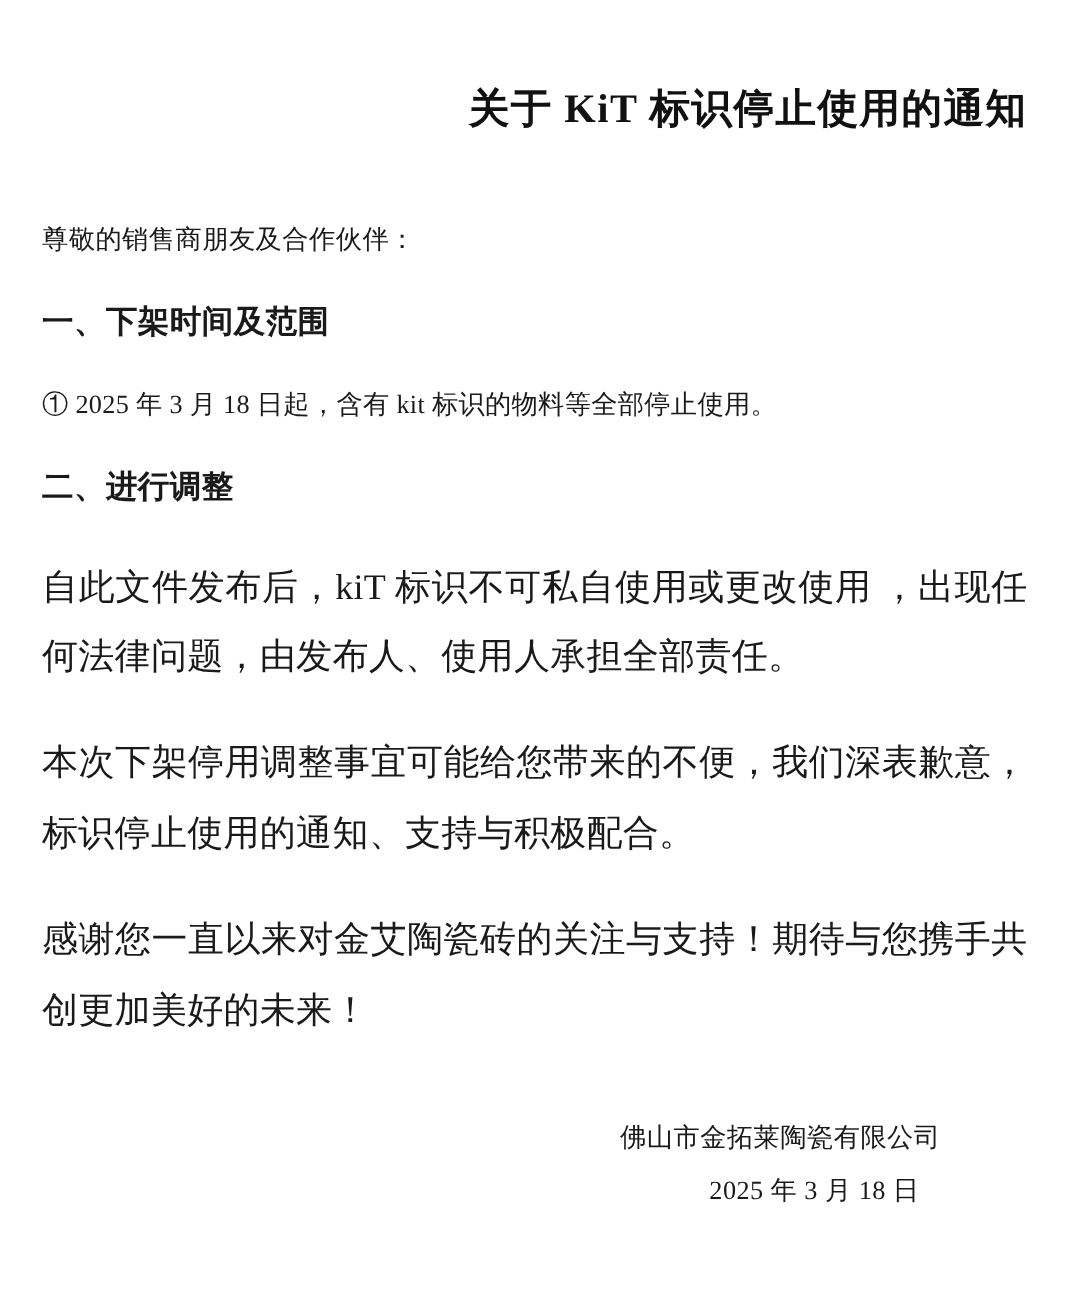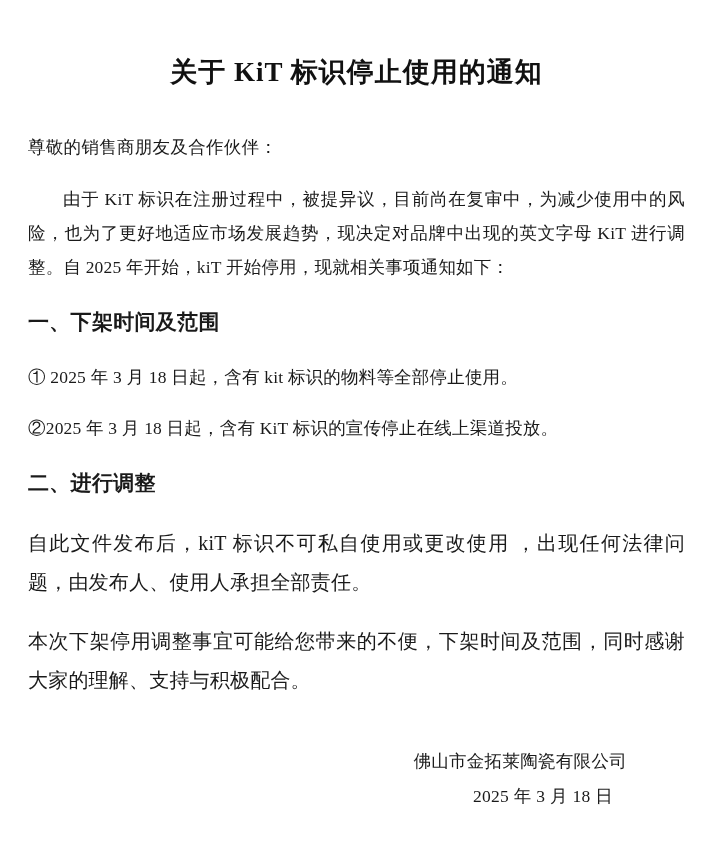--- a/index.html
+++ b/index.html
@@ -15,31 +15,31 @@
     overflow: hidden;
   }
   .page {
     position: relative;
     width: 713px;
     height: 868px;
     box-sizing: border-box;
     padding: 38px 28px 0 28px;
   }
   .doc-title {
-    text-align: center;
+    text-align: right;
     font-size: 27px;
     font-weight: bold;
     letter-spacing: 1px;
     margin: 16px 0 0 0;
     color: #111111;
     font-family: "Liberation Serif", serif;
   }
   .salutation {
     font-size: 17.5px;
-    margin-top: 40px;
+    margin-top: 52px;
     line-height: 1.95;
     letter-spacing: 0.3px;
   }
   .body-para {
     font-size: 17.5px;
     line-height: 1.95;
     text-indent: 2em;
     margin-top: 6px;
     text-align: justify;
     letter-spacing: 0.2px;
@@ -50,21 +50,21 @@
     line-height: 1.95;
     letter-spacing: 0.3px;
   }
   .list-item {
     font-size: 17.5px;
     line-height: 1.95;
     margin-top: 8px;
     letter-spacing: 0.2px;
   }
   .plain-para {
-    font-size: 20px;
+    font-size: 24px;
     line-height: 1.95;
     text-align: justify;
     letter-spacing: 0.2px;
   }
   .signature-block {
     margin-top: 44px;
     text-align: right;
     padding-right: 58px;
   }
   .sig-company {
@@ -82,34 +82,33 @@
 </style>
 </head>
 <body>
 
 <div class="page">
 
   <h1 class="doc-title">关于 KiT 标识停止使用的通知</h1>
 
   <p class="salutation">尊敬的销售商朋友及合作伙伴：</p>
 
-  <p class="body-para">由于 KiT 标识在注册过程中，被提异议，目前尚在复审中，为减少使用中的风险，也为了更好地适应市场发展趋势，现决定对品牌中出现的英文字母 KiT 进行调整。自 2025 年开始，kiT 开始停用，现就相关事项通知如下：</p>
 
   <h2 class="section-heading">一、下架时间及范围</h2>
 
   <p class="list-item">① 2025 年 3 月 18 日起，含有 kit 标识的物料等全部停止使用。</p>
 
-  <p class="list-item">②2025 年 3 月 18 日起，含有 KiT 标识的宣传停止在线上渠道投放。</p>
 
   <h2 class="section-heading">二、进行调整</h2>
 
   <p class="plain-para">自此文件发布后，kiT 标识不可私自使用或更改使用 ，出现任何法律问题，由发布人、使用人承担全部责任。</p>
 
-  <p class="plain-para">本次下架停用调整事宜可能给您带来的不便，下架时间及范围，同时感谢大家的理解、支持与积极配合。</p>
+  <p class="plain-para">本次下架停用调整事宜可能给您带来的不便，我们深表歉意，标识停止使用的通知、支持与积极配合。</p>
 
 
+  <p class="plain-para">感谢您一直以来对金艾陶瓷砖的关注与支持！期待与您携手共创更加美好的未来！</p>
 
   <div class="signature-block">
     <div class="sig-company">佛山市金拓莱陶瓷有限公司</div>
     <div class="sig-date">2025 年 3 月 18 日</div>
   </div>
 
 </div>
 
 </body></html>

